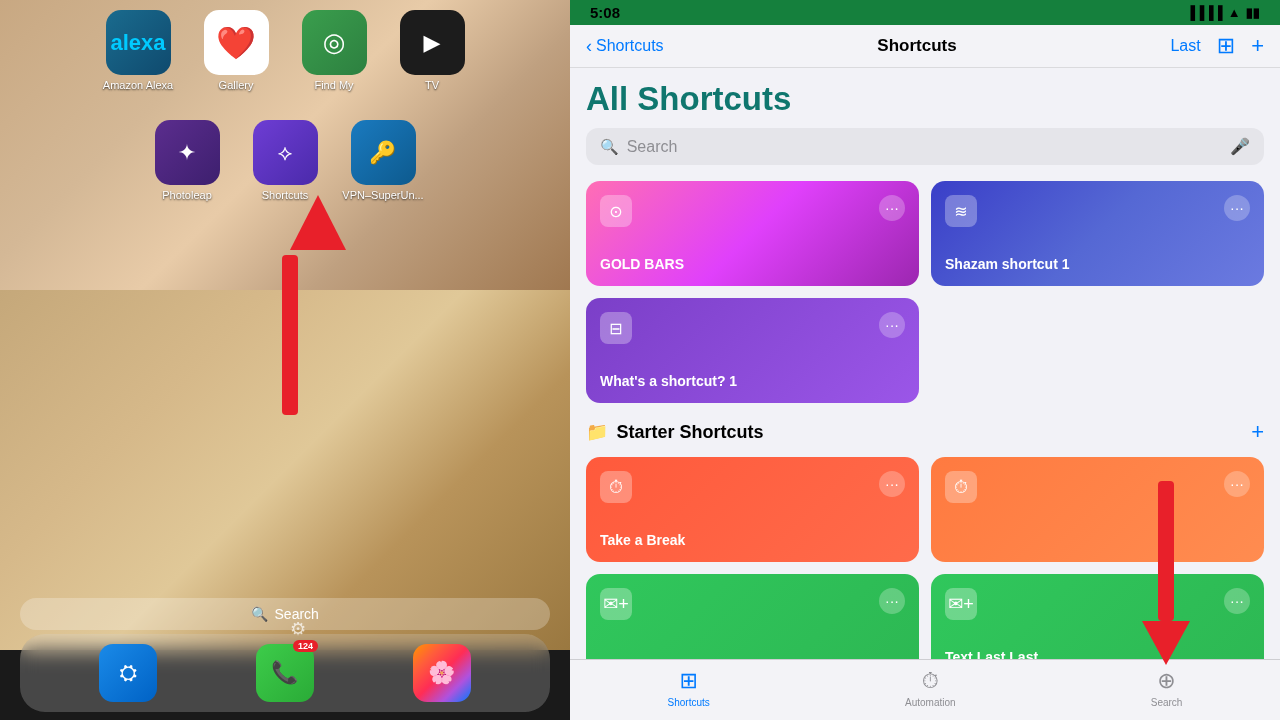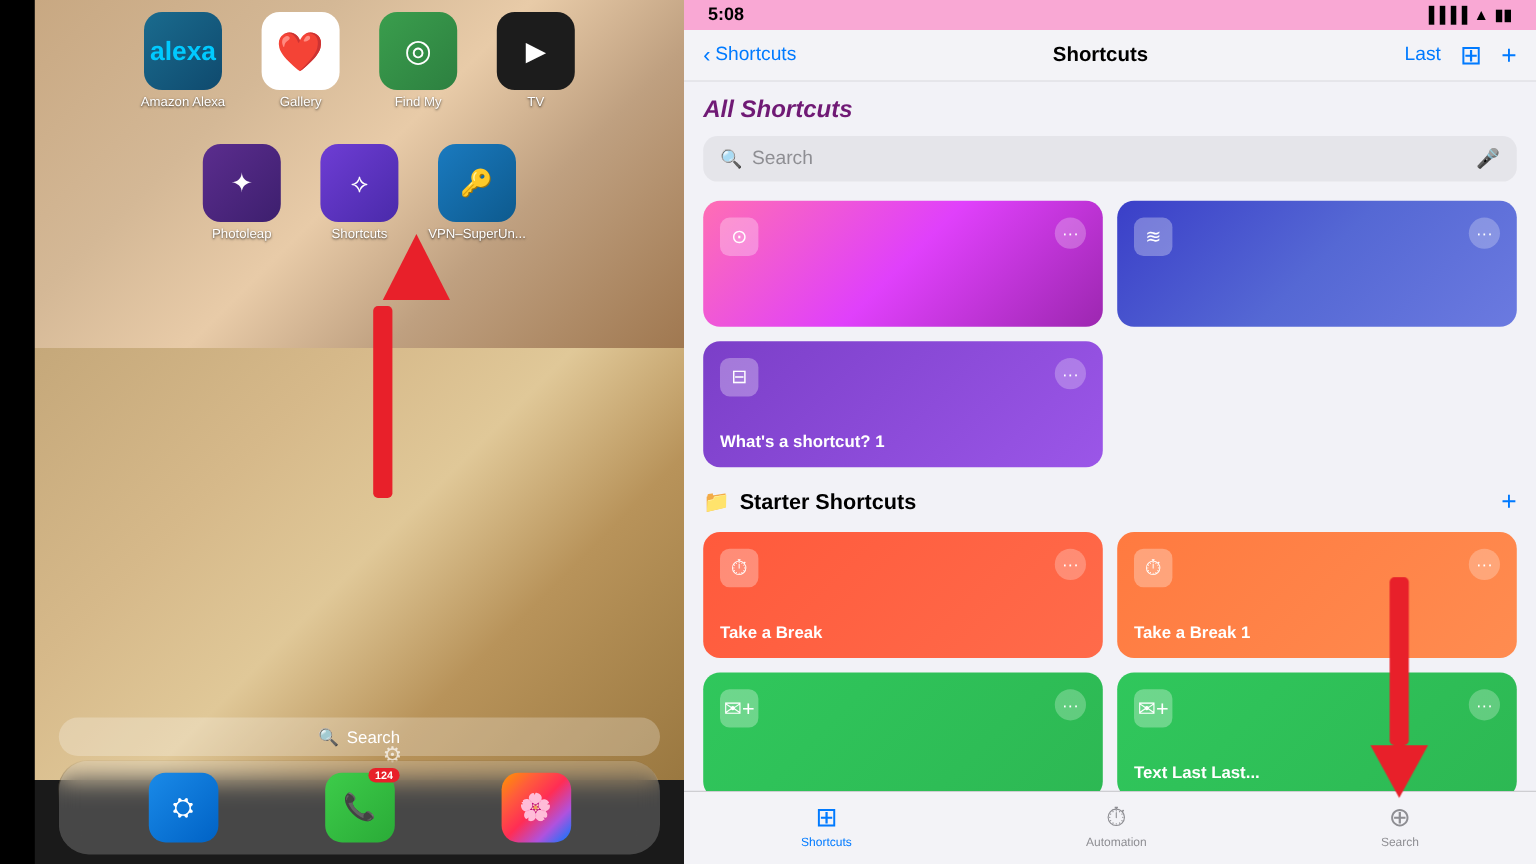--- a/index.html
+++ b/index.html
@@ -12,21 +12,20 @@
       background: #000;
     }
 
     
     .left-panel {
       width: 570px;
       height: 720px;
       position: relative;
       overflow: hidden;
       flex-shrink: 0;
-      padding-left: 29px;
     }
 
     .phone-bg {
       width: 100%;
       height: 100%;
       position: relative;
       background: #1a1a1a;
     }
 
     
@@ -259,39 +258,38 @@
     }
 
     
     .status-bar {
       display: flex;
       justify-content: space-between;
       align-items: center;
       padding: 4px 20px;
       font-size: 14px;
       font-weight: 600;
-      background: #f9a8d4;
+      background: #15803d;
     }
 
     .status-time { font-weight: 700; font-size: 15px; }
     .status-icons { display: flex; gap: 5px; align-items: center; font-size: 13px; }
 
     
     .shortcuts-content {
       flex: 1;
       overflow-y: auto;
       padding: 0 16px;
     }
 
     .section-title-main {
-      font-size: 20px;
+      font-size: 33px;
       font-weight: 700;
-      color: #701a75;
+      color: #0f766e;
       padding: 12px 0 10px;
-      font-style: italic;
     }
 
     
     .search-bar {
       background: #e5e5ea;
       border-radius: 12px;
       padding: 9px 14px;
       display: flex;
       align-items: center;
       gap: 8px;
@@ -607,29 +605,31 @@
 
     <div class="shortcuts-grid">
 
       <div class="shortcut-card card-gold-bars">
         <div class="card-header">
           <div class="card-app-icon">
             <span>⊙</span>
           </div>
           <div class="card-more-btn">···</div>
         </div>
+        <div class="card-title">GOLD BARS</div>
       </div>
 
       <div class="shortcut-card card-shazam">
         <div class="card-header">
           <div class="card-app-icon">
             <span>≋</span>
           </div>
           <div class="card-more-btn">···</div>
         </div>
+        <div class="card-title">Shazam shortcut 1</div>
       </div>
 
       <div class="shortcut-card card-whats" style="grid-column: 1;">
         <div class="card-header">
           <div class="card-app-icon">
             <span>⊟</span>
           </div>
           <div class="card-more-btn">···</div>
         </div>
         <div class="card-title">What's a shortcut? 1</div>
@@ -657,21 +657,20 @@
         <div class="card-title">Take a Break</div>
       </div>
 
       <div class="shortcut-card card-take-break1">
         <div class="card-header">
           <div class="card-app-icon">
             <span class="timer-icon">⏱</span>
           </div>
           <div class="card-more-btn">···</div>
         </div>
-        <div class="card-title">Take a Break 1</div>
       </div>
 
       <div class="shortcut-card card-text-last">
         <div class="card-header">
           <div class="card-app-icon">
             <span class="msg-icon">✉+</span>
           </div>
           <div class="card-more-btn">···</div>
         </div>
       </div>

